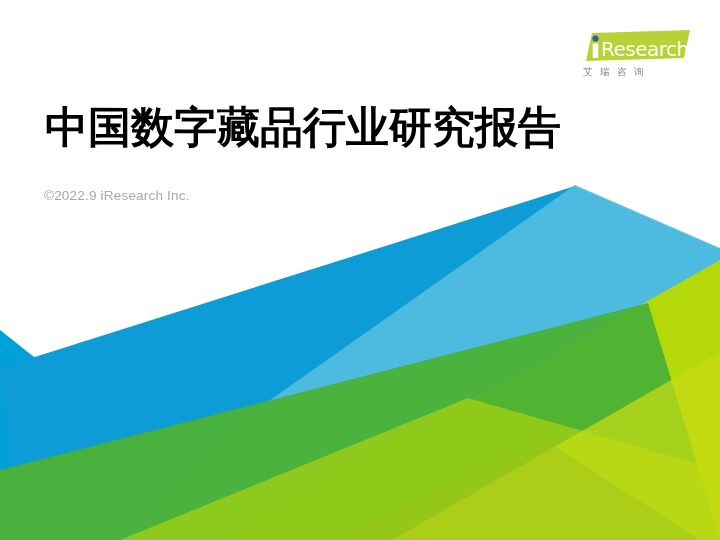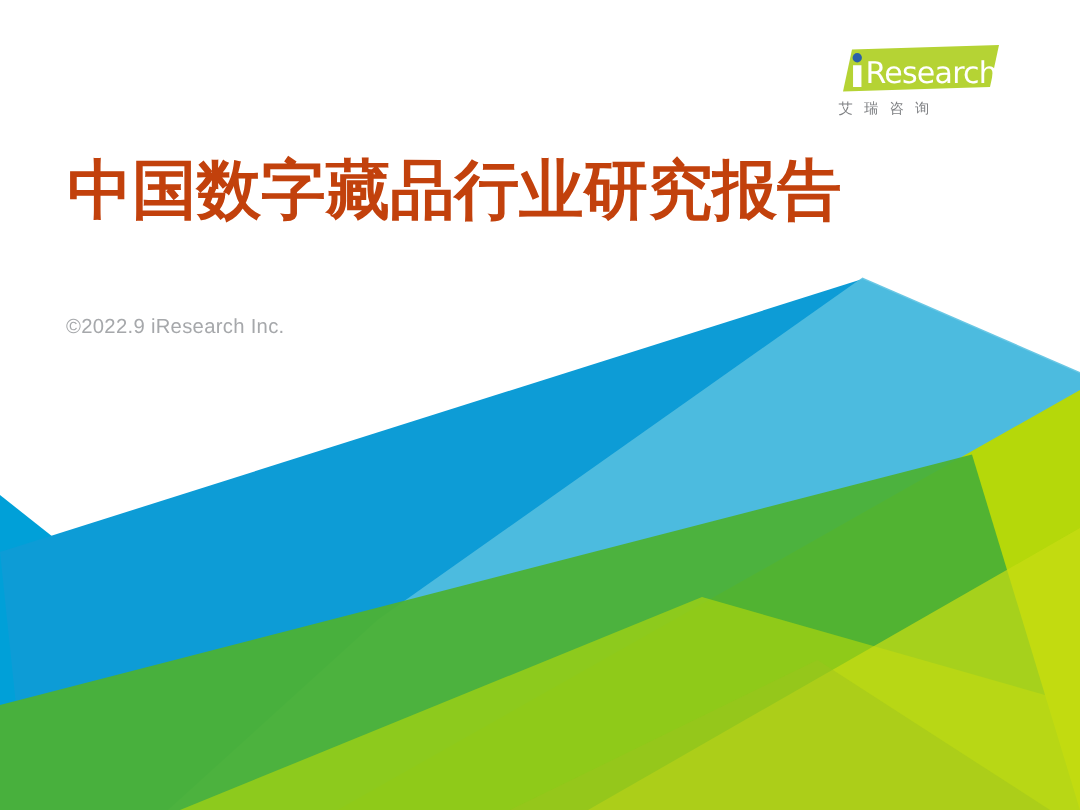--- a/index.html
+++ b/index.html
@@ -22,21 +22,21 @@
     left: 0;
     top: 0;
     width: 720px;
     height: 540px;
     display: block;
   }
 
   
   #logo {
     position: absolute;
-    left: 554px;
+    left: 578px;
     top: 30px;
     width: 112px;
     height: 58px;
   }
   #logo-mark {
     position: relative;
     width: 112px;
     height: 34px;
   }
   #logo-mark svg {
@@ -59,32 +59,32 @@
   }
 
   
   #title {
     position: absolute;
     left: 45px;
     top: 104px;
     font-size: 43px;
     line-height: 1.08;
     font-weight: bold;
-    color: #c2410c;
+    color: #000000;
     letter-spacing: 0px;
     white-space: nowrap;
     font-family: "DejaVu Sans", "Liberation Sans", sans-serif;
     text-align: right;
   }
 
   
   #copyright {
     position: absolute;
     left: 44px;
-    top: 210px;
+    top: 188px;
     font-size: 13.5px;
     color: #a6a8ab;
     letter-spacing: 0.2px;
     white-space: nowrap;
     font-family: "Liberation Sans", "DejaVu Sans", sans-serif;
   }
 </style>
 </head>
 <body>
 

